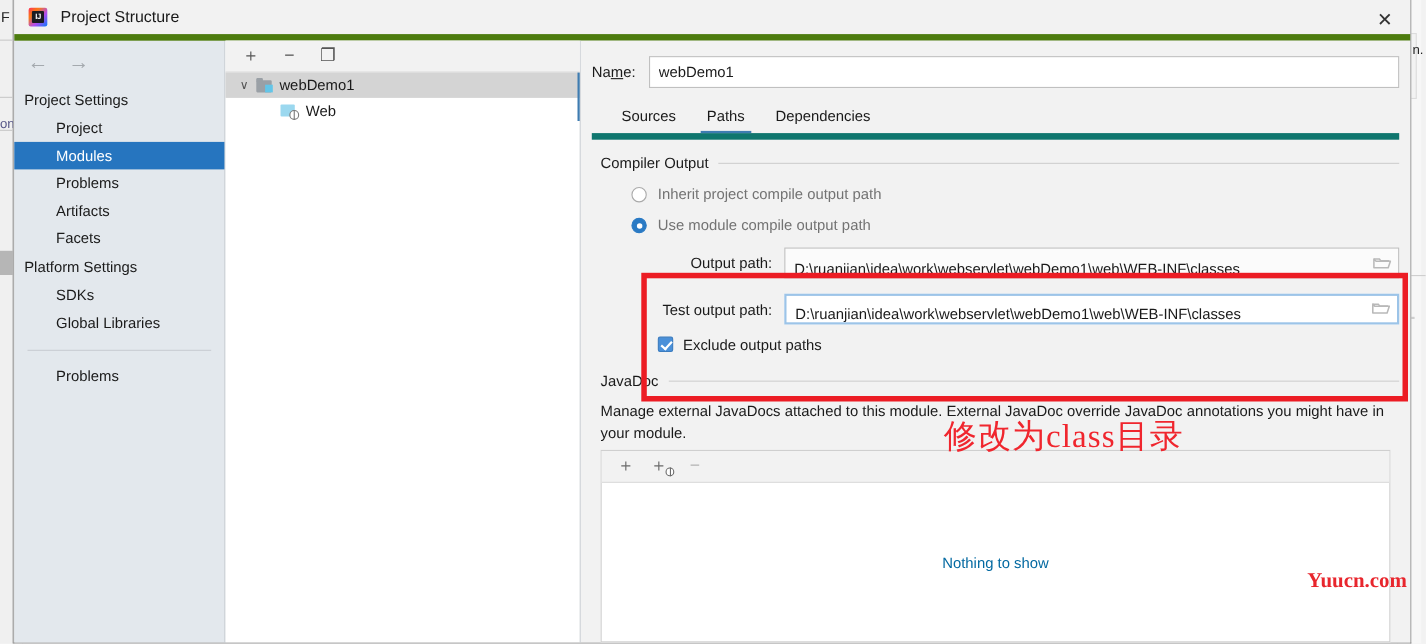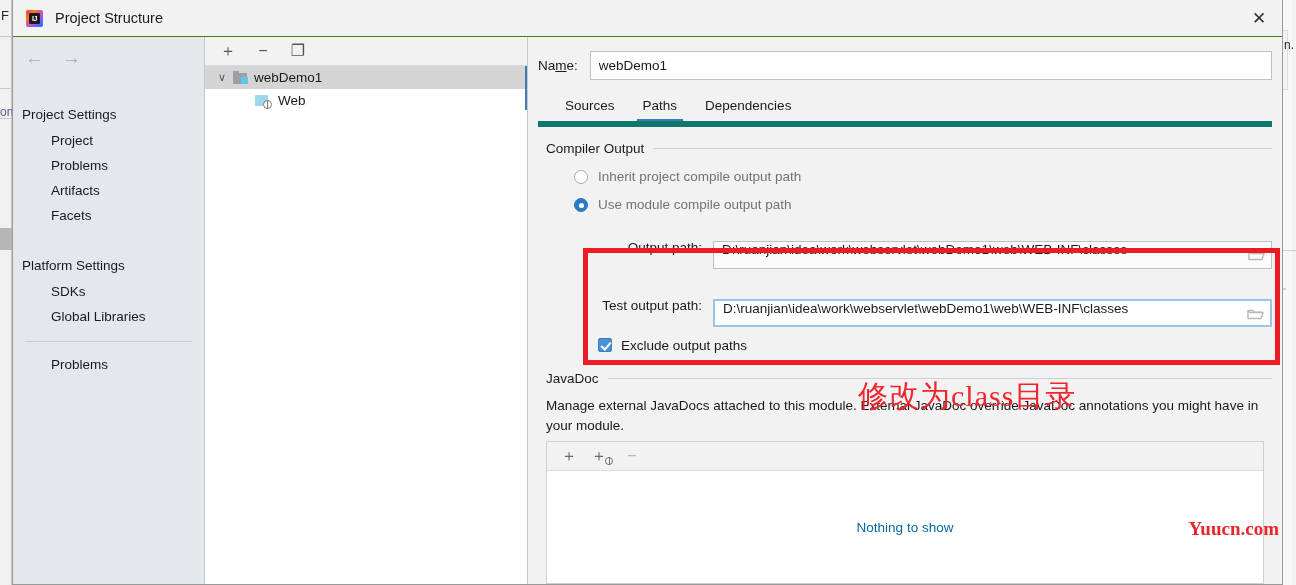--- a/index.html
+++ b/index.html
@@ -60,21 +60,21 @@
     background: #f2f2f2;
     border: 1px solid #9a9a9a;
     border-top: none;
     display: flex; flex-direction: column;
   }
 
   
   #titlebar {
     height: 37px; min-height: 37px;
     background: #f2f2f2;
-    border-bottom: 1px solid #4d7c0f;
+    border-bottom: 6px solid #4d7c0f;
     display: flex; align-items: center;
     position: relative;
   }
   #app-logo {
     width: 17px; height: 17px; margin-left: 13px;
     border-radius: 2px;
     background: linear-gradient(135deg,#fe315d 0%,#f97a12 28%,#b24bf3 62%,#087cfa 100%);
     position: relative; flex: none;
   }
   #app-logo::after {
@@ -105,21 +105,21 @@
     width: 192px; min-width: 192px;
     background: #e3e8ed;
     border-right: 1px solid #c4c9ce;
     display: flex; flex-direction: column;
   }
   #nav-arrows {
     height: 40px; display: flex; align-items: center; padding-left: 12px; gap: 18px;
   }
   .nav-arrow { font-size: 19px; color: #a4a9ae; line-height: 1; cursor: default; }
   .side-group-title {
-    padding: 6px 0 6px 9px; font-size: 13.5px; color: #1a1a1a; margin-top: 24px;
+    padding: 6px 0 6px 9px; font-size: 13.5px; color: #1a1a1a;
   }
   .side-item {
     padding: 5px 0 5px 38px; font-size: 13.5px; color: #1a1a1a; cursor: default;
   }
   .side-item.selected { background: #2675bf; color: #ffffff; }
   #side-divider { height: 1px; background: #c9ced3; margin: 12px 12px 10px 12px; }
 
   
   #tree-panel {
     width: 323px; min-width: 323px;
@@ -228,21 +228,21 @@
   .radio-label { font-size: 13.5px; color: #737373; }
 
   .path-row { display: flex; align-items: center; margin-top: 10px; }
   .path-label {
     width: 175px; min-width: 175px; text-align: right; padding-right: 11px;
     font-size: 13.5px; color: #1a1a1a;
   }
   .path-field {
     flex: 1; height: 28px; position: relative;
     background: #fbfbfb; border: 1px solid #c0c0c0;
-    display: flex; align-items: flex-start; margin-top: 16px;
+    display: flex; align-items: flex-end;
   }
   .path-field.focused { border: 2px solid #9cc4e8; background: #ffffff; }
   .path-text {
     flex: 1; padding: 0 8px; font-size: 13.5px; color: #1a1a1a;
     white-space: nowrap; overflow: hidden;
   }
   .browse-icon {
     width: 30px; height: 26px; flex: none;
     display: flex; align-items: center; justify-content: center;
     background: transparent;
@@ -344,20 +344,21 @@
   <div id="dialog-body">
 
     <div id="sidebar">
       <div id="nav-arrows">
         <span class="nav-arrow">←</span>
         <span class="nav-arrow">→</span>
       </div>
 
       <div class="side-group-title">Project Settings</div>
       <div class="side-item">Project</div>
+      <div class="side-item selected">Modules</div>
       <div class="side-item">Problems</div>
       <div class="side-item">Artifacts</div>
       <div class="side-item">Facets</div>
 
       <div class="side-group-title">Platform Settings</div>
       <div class="side-item">SDKs</div>
       <div class="side-item">Global Libraries</div>
 
       <div id="side-divider"></div>
       <div class="side-item">Problems</div>

